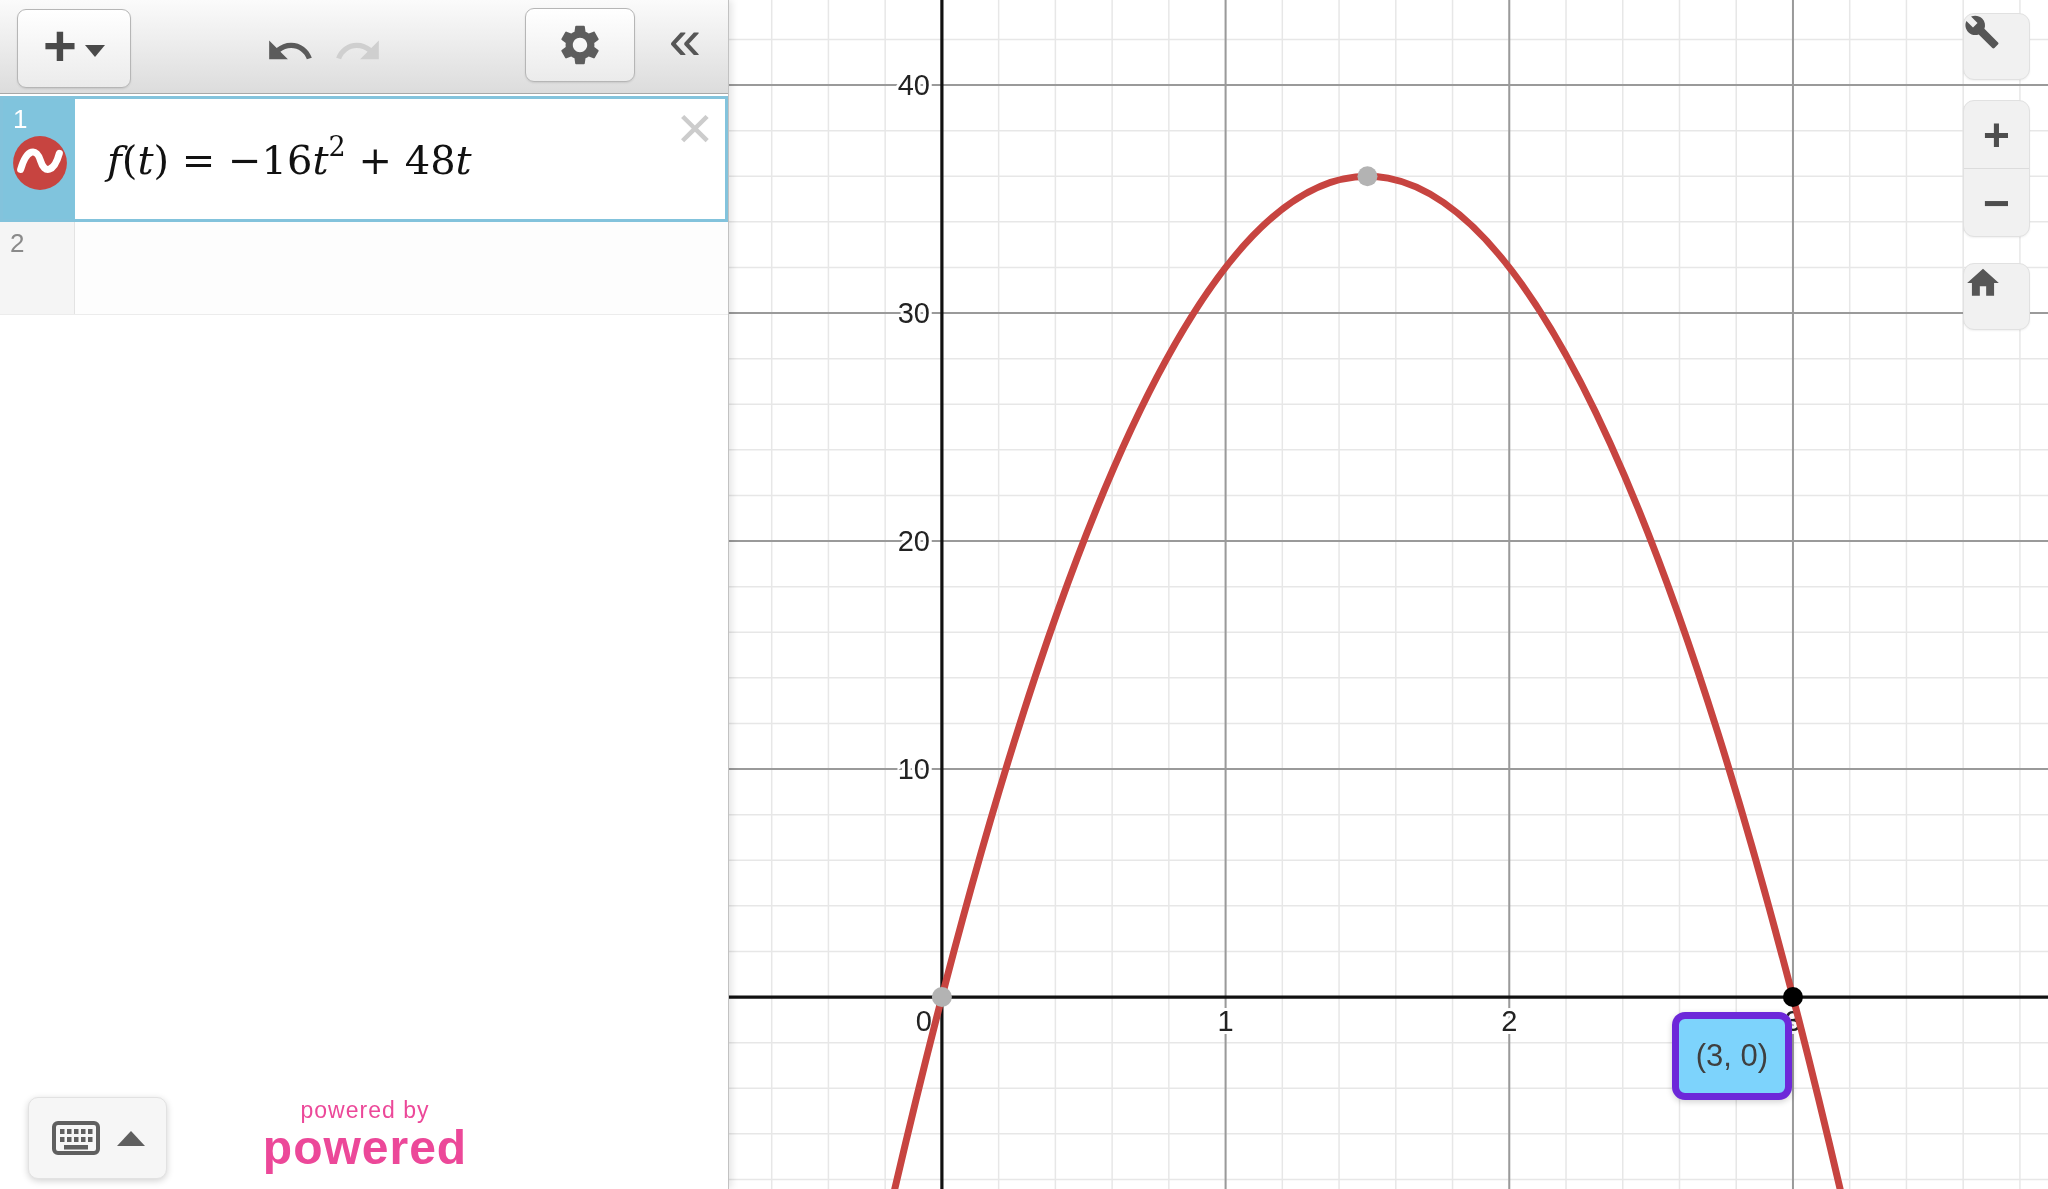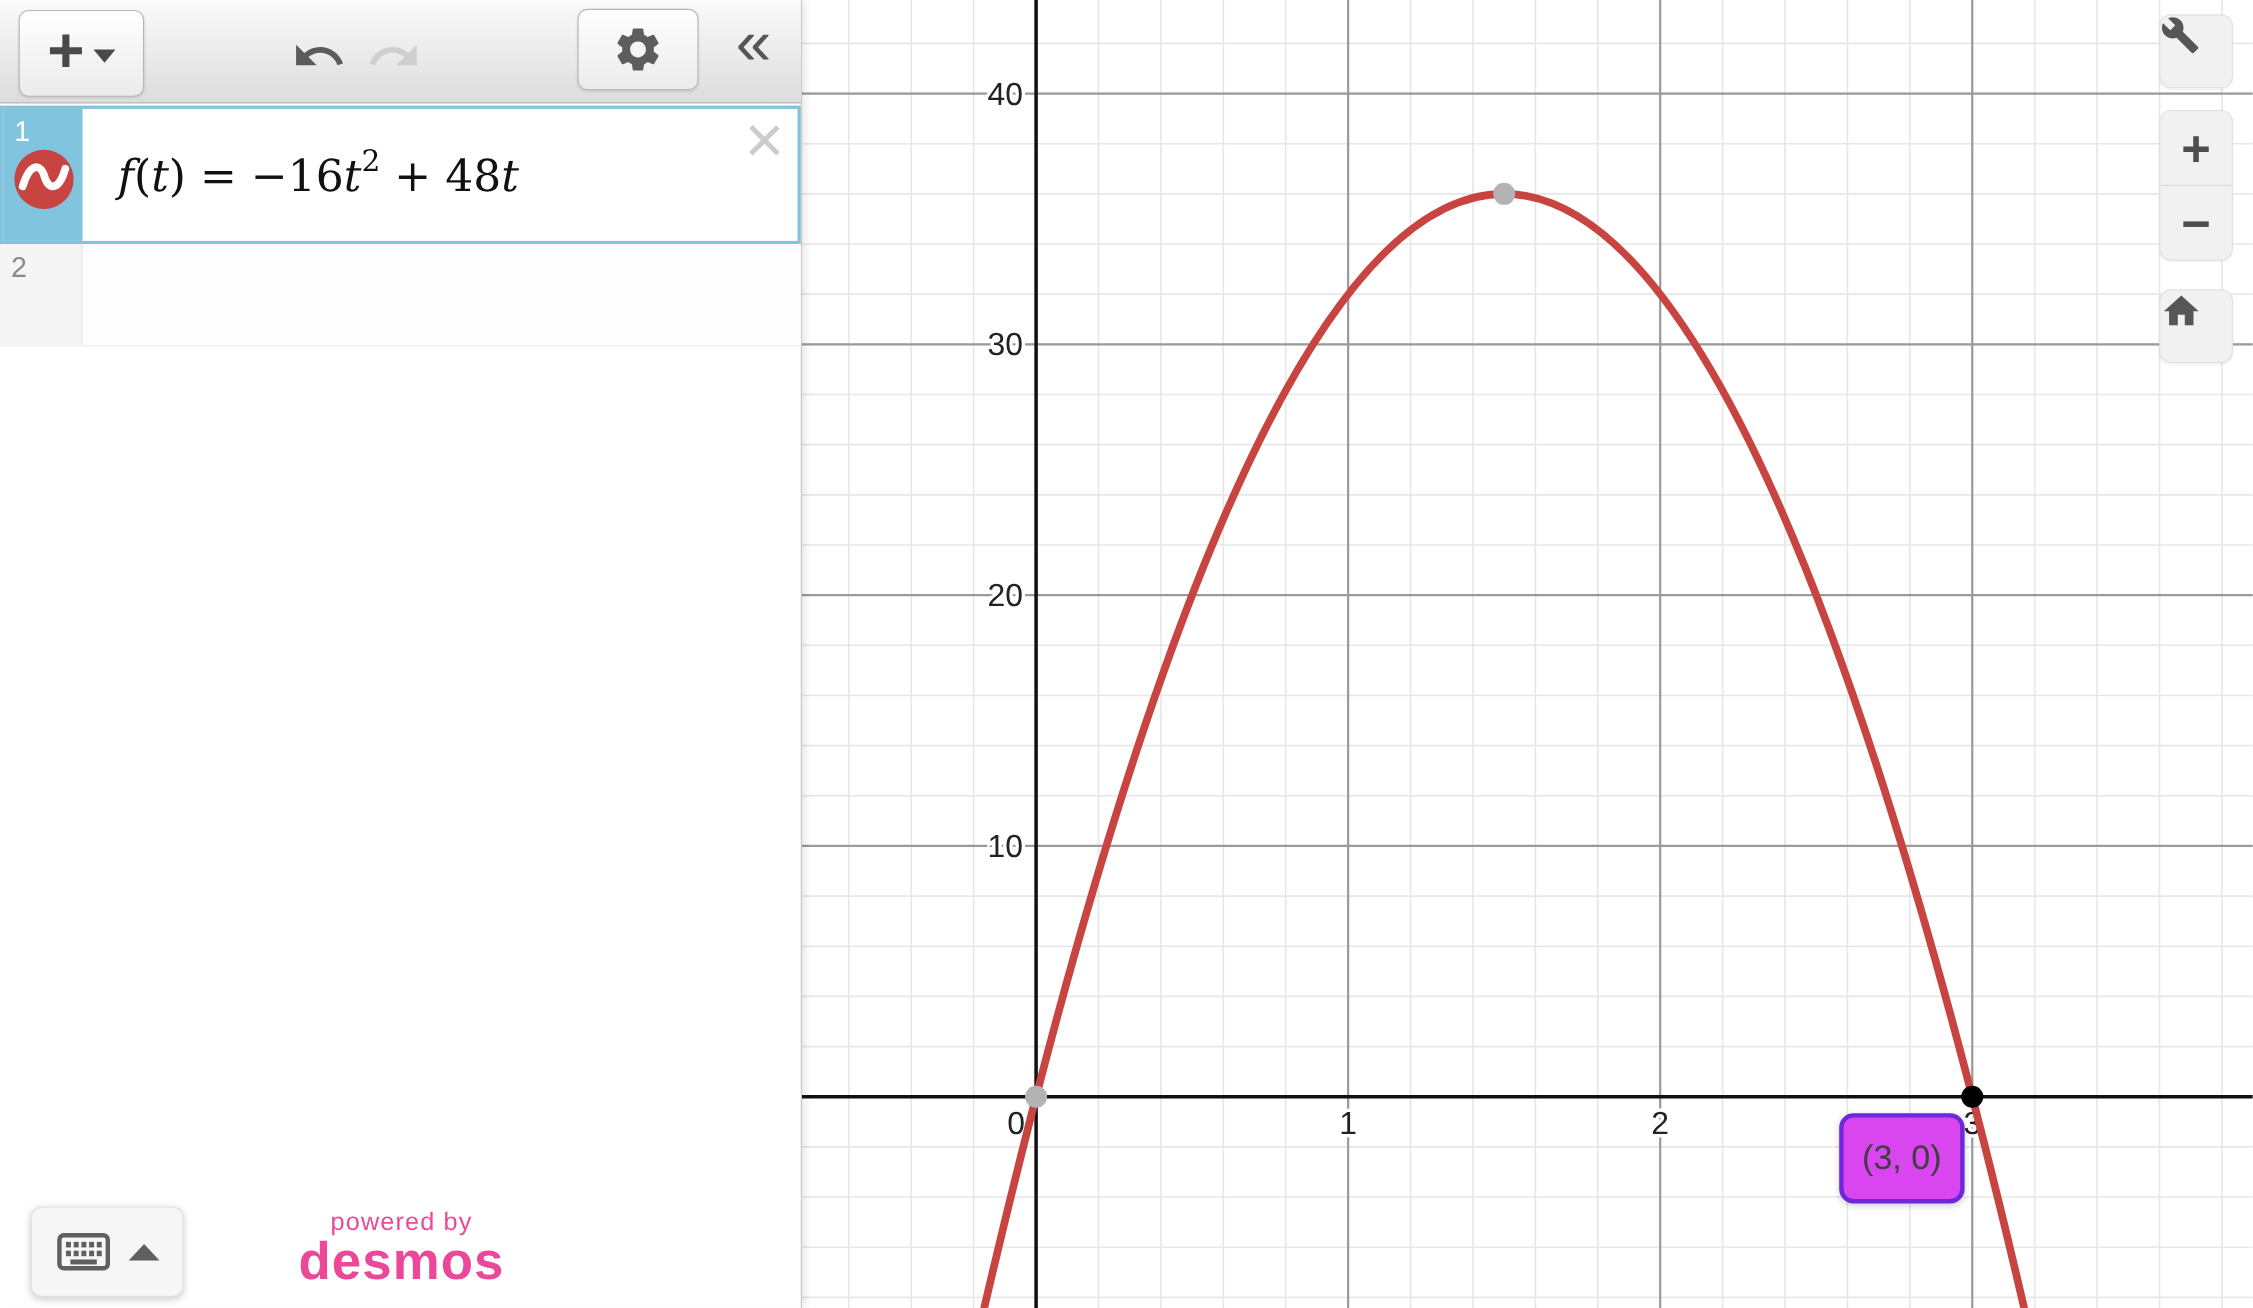--- a/index.html
+++ b/index.html
@@ -62,22 +62,22 @@
   }
   .tri-up{width:0;height:0;border-left:14px solid transparent;border-right:14px solid transparent;border-bottom:15px solid #5f5f5f;}
   .watermark{position:absolute;left:240px;top:1099px;width:250px;text-align:center;color:#ec4899;line-height:1;}
   .wm-line1{font-size:23px;letter-spacing:1px;}
   .wm-line2{font-size:48px;font-weight:bold;letter-spacing:1px;margin-top:2px;}
 
   
   .graph{position:absolute;left:728px;top:0;width:1320px;height:1189px;background:#fff;}
   .graph svg{position:absolute;left:0;top:0;}
   .tooltip{
-    position:absolute;width:106px;height:74px;background:#d946ef;
-    border:4px solid #6d28d9;border-radius:13px;
+    position:absolute;width:106px;height:74px;background:#7dd3fc;
+    border:7px solid #6d28d9;border-radius:13px;
     box-shadow:0 2px 6px rgba(0,0,0,.18);
     display:flex;align-items:center;justify-content:center;
     font-size:31px;color:#3f3f3f;z-index:6;
   }
   .gbtn{
     position:absolute;left:1235px;width:67px;background:#f1f1f1;
     border:1px solid #e1e1e1;border-radius:11px;box-sizing:border-box;
     display:flex;align-items:center;justify-content:center;
     color:#585858;cursor:pointer;z-index:5;box-shadow:0 1px 2px rgba(0,0,0,.06);
   }
@@ -153,21 +153,21 @@
           <rect x="30" y="17" width="4.5" height="5"></rect>
         <rect x="37" y="17" width="4.5" height="5"></rect>
         <rect x="13" y="25" width="24" height="4.5"></rect>
       </g>
     </svg>
     <span class="tri-up"></span>
   </div>
 
   <div class="watermark">
     <div class="wm-line1">powered by</div>
-    <div class="wm-line2">desmos</div>
+    <div class="wm-line2">powered</div>
   </div>
 </div>
 
 <div class="graph">
   <svg id="plot" width="1320" height="1189" viewBox="0 0 1320 1189">
       <line x1="43.687943262411316" y1="0" x2="43.687943262411316" y2="1189" stroke="#e7e7e7" stroke-width="1.5"></line>
       <line x1="100.4255319148936" y1="0" x2="100.4255319148936" y2="1189" stroke="#e7e7e7" stroke-width="1.5"></line>
       <line x1="157.16312056737587" y1="0" x2="157.16312056737587" y2="1189" stroke="#e7e7e7" stroke-width="1.5"></line>
       <line x1="213.90070921985813" y1="0" x2="213.90070921985813" y2="1189" stroke="#e7e7e7" stroke-width="1.5"></line>
       <line x1="270.6382978723404" y1="0" x2="270.6382978723404" y2="1189" stroke="#e7e7e7" stroke-width="1.5"></line>

